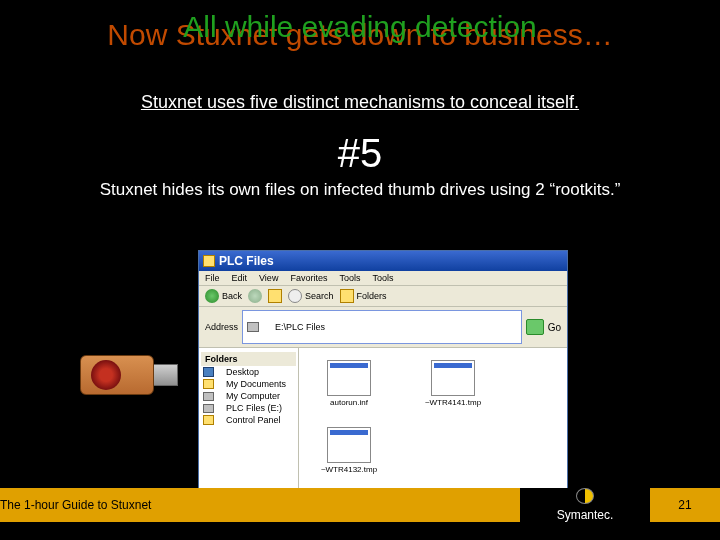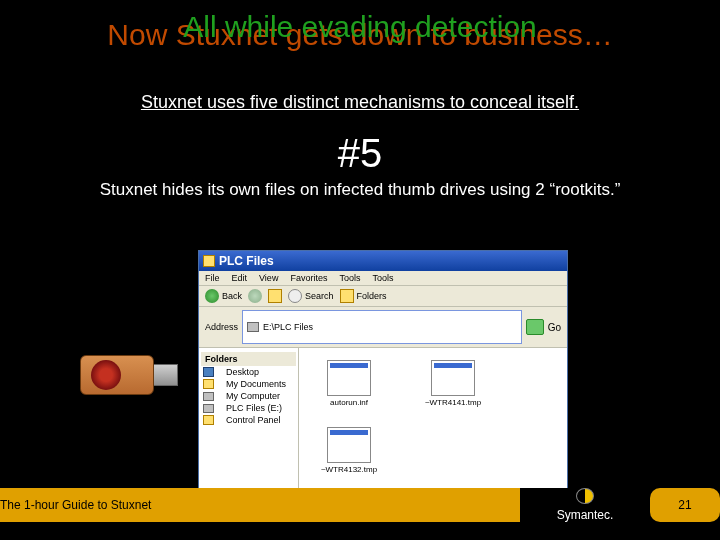--- a/index.html
+++ b/index.html
@@ -142,21 +142,21 @@
   .tb-search { width:14px;height:14px;background:#eee;border:1px solid #888;border-radius:50%; }
   .tb-folders { width:14px;height:14px;background:#ffe070;border:1px solid #b08000; }
   .win-addr {
     display:flex; align-items:center; gap:4px;
     padding: 3px 6px;
     border-bottom: 1px solid #c0c0b0;
   }
   .addr-label { font-size:9px; }
   .addr-field {
     flex:1; height:29px; background:#fff; border:1px solid #7a96df;
-    font-size:9px; padding:16px 4px; display:flex; align-items:center; gap:4px;
+    font-size:9px; padding:16px 4px; display:flex; align-items:center; gap:16px;
   }
   .addr-drive { width:12px;height:10px;background:#c0c0c0;border:1px solid #666; }
   .addr-go {
     width:18px;height:16px;background:#6ac86a;border:1px solid #2a8a2a;border-radius:2px;
   }
   .win-body {
     display:flex; height:150px;
   }
   .tree {
     width:100px; background:#fff; border-right:1px solid #c0c0b0;
@@ -206,21 +206,21 @@
   .sym-icon {
     width:18px;height:18px;border-radius:50%;
     background: conic-gradient(#f0c000 0 50%, #000 50% 100%);
     border:1px solid #888;
   }
   .sym-text { color:#fff; font-size:12px; }
   .ft-right {
     width: 70px;
     background: #e0a000;
     display:flex; align-items:center; justify-content:center;
-    font-size: 12px; color:#000;border-radius:10px;
+    font-size: 12px; color:#000;
   }
 </style>
 </head>
 <body>
 
 <div class="title-wrap">
   <div class="title-back">Now Stuxnet gets down to business…</div>
   <div class="title-front">All while evading detection</div>
 </div>
 

